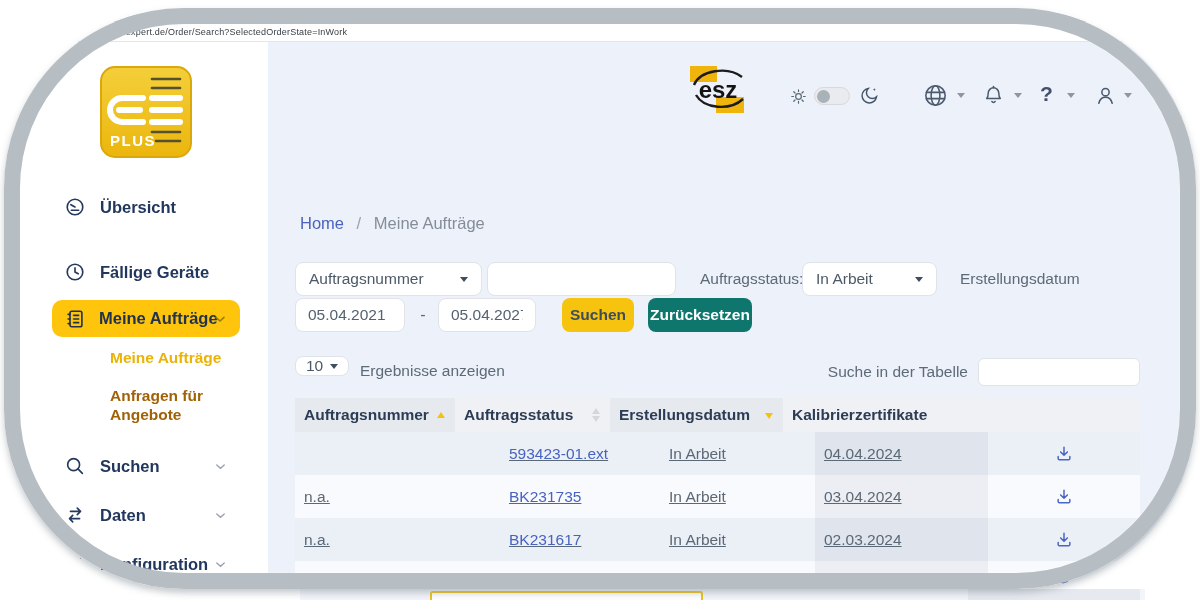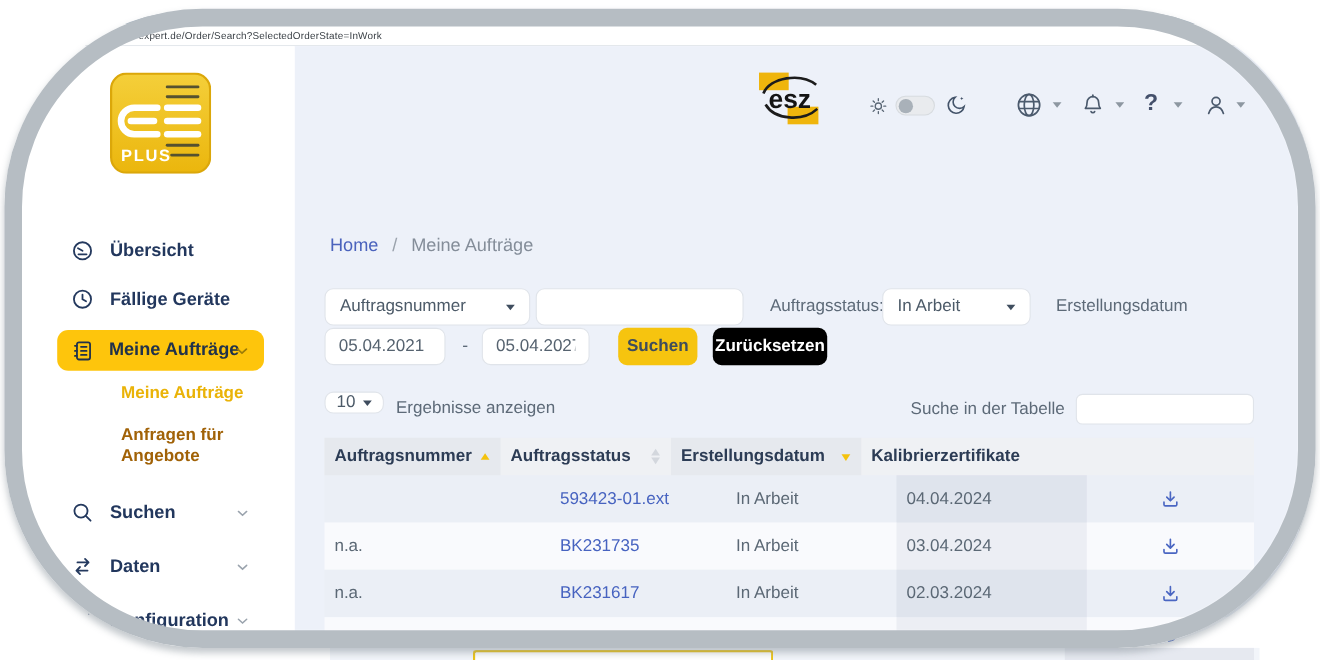--- a/index.html
+++ b/index.html
@@ -55,35 +55,35 @@
          display:flex; align-items:center; justify-content:space-between; padding:0 13px;
          font-size:15.5px; color:#4c5a68; cursor:pointer; }
   .sel .scaret { width:0; height:0; border-left:4.5px solid transparent; border-right:4.5px solid transparent;
                  border-top:5.5px solid #3f4d5e; }
   .txt-input { position:absolute; height:34px; background:#fff; border:1px solid #e0e4ea; border-radius:8px;
                font-size:15.5px; color:#55626f; padding:0 12px; font-family:"Liberation Sans",sans-serif; outline:none; }
   .flabel { position:absolute; font-size:15.5px; color:#5d6a78; line-height:34px; }
   .btn { position:absolute; height:34px; border:none; border-radius:8px; font-size:15.5px;
          font-family:"Liberation Sans",sans-serif; cursor:pointer; }
   .btn-search { left:294px; top:256px; width:72px; background:#f6c40f; color:#3e4c5c; font-weight:700; }
-  .btn-reset  { left:380px; top:256px; width:104px; background:#000000; color:#fff; font-weight:600; }
+  .btn-reset  { left:380px; top:256px; width:104px; background:#0f766e; color:#fff; font-weight:600; }
   .dash { position:absolute; left:146px; top:256px; width:18px; text-align:center; line-height:34px; color:#5d6a78; }
 
   
   .dtable { position:absolute; left:27px; top:356px; width:845px; font-size:15.5px; }
   .thead { display:flex; height:34px; background:#eff1f4; align-items:center; color:#2c3c55; font-weight:700; }
   .th { padding-left:9px; position:relative; height:100%; display:flex; align-items:center; cursor:pointer; }
   .th.shade { background:#e6e9ee; }
   .sort { position:absolute; right:10px; display:flex; flex-direction:column; align-items:center; }
   .tri { width:0; height:0; border-left:4.5px solid transparent; border-right:4.5px solid transparent; display:block; }
   .tri.up { border-bottom:6px solid #d3d7dd; }
   .tri.down { border-top:6px solid #d3d7dd; margin-top:2px; }
   .tri.active-up { border-bottom-color:#f4c20d; }
   .tri.active-down { border-top-color:#f4c20d; }
-  .trow { display:flex; height:43px; color:#5b6875; background:#f9fafd; }
+  .trow { display:flex; height:43px; color:#5b6875; background:#f9fafd;text-decoration:underline; }
   .trow.striped { background:#ebeff6; }
   .td { padding-left:9px; height:100%; display:flex; align-items:center; }
   .td.cshade { background:rgba(70,90,130,0.07); }
   .td.center { justify-content:center; padding-left:0; }
   .c0{width:205px}.c1{width:160px}.c2{width:155px}.c3{width:173px}.c4{width:152px}
   .link { color:#4763c0; cursor:pointer; }
   .dl { cursor:pointer; display:inline-flex; }
 
   
   .ctl-label { position:absolute; font-size:15.5px; color:#5d6a78; }
@@ -128,21 +128,21 @@
           <g stroke="#fff" stroke-width="6" stroke-linecap="round" fill="none">
             <path d="M43 32H22a12 12 0 0 0 0 24h21"></path>
             <path d="M40 44H19"></path>
             <path d="M52 32H80"></path>
               <path d="M52 44H80"></path>
               <path d="M52 56H80"></path>
           </g>
           <text x="10" y="80" font-size="15" font-weight="bold" fill="#fff" letter-spacing="1.5" font-family="Liberation Sans, sans-serif">PLUS</text>
         </svg>
 
-        <div class="nav-item" style="top:173px">
+        <div class="nav-item" style="top:152px">
           <span class="nicon">
             <svg width="22" height="22" viewBox="0 0 24 24" fill="none" stroke="#24395e" stroke-width="1.8" stroke-linecap="round">
               <circle cx="12" cy="12" r="8.5"></circle>
                 <path d="M12 12L7.5 9.5"></path>
                 <path d="M8 15.5h8"></path>
             </svg>
             </span>
           <span class="nlabel">Übersicht</span>
         </div>
 

